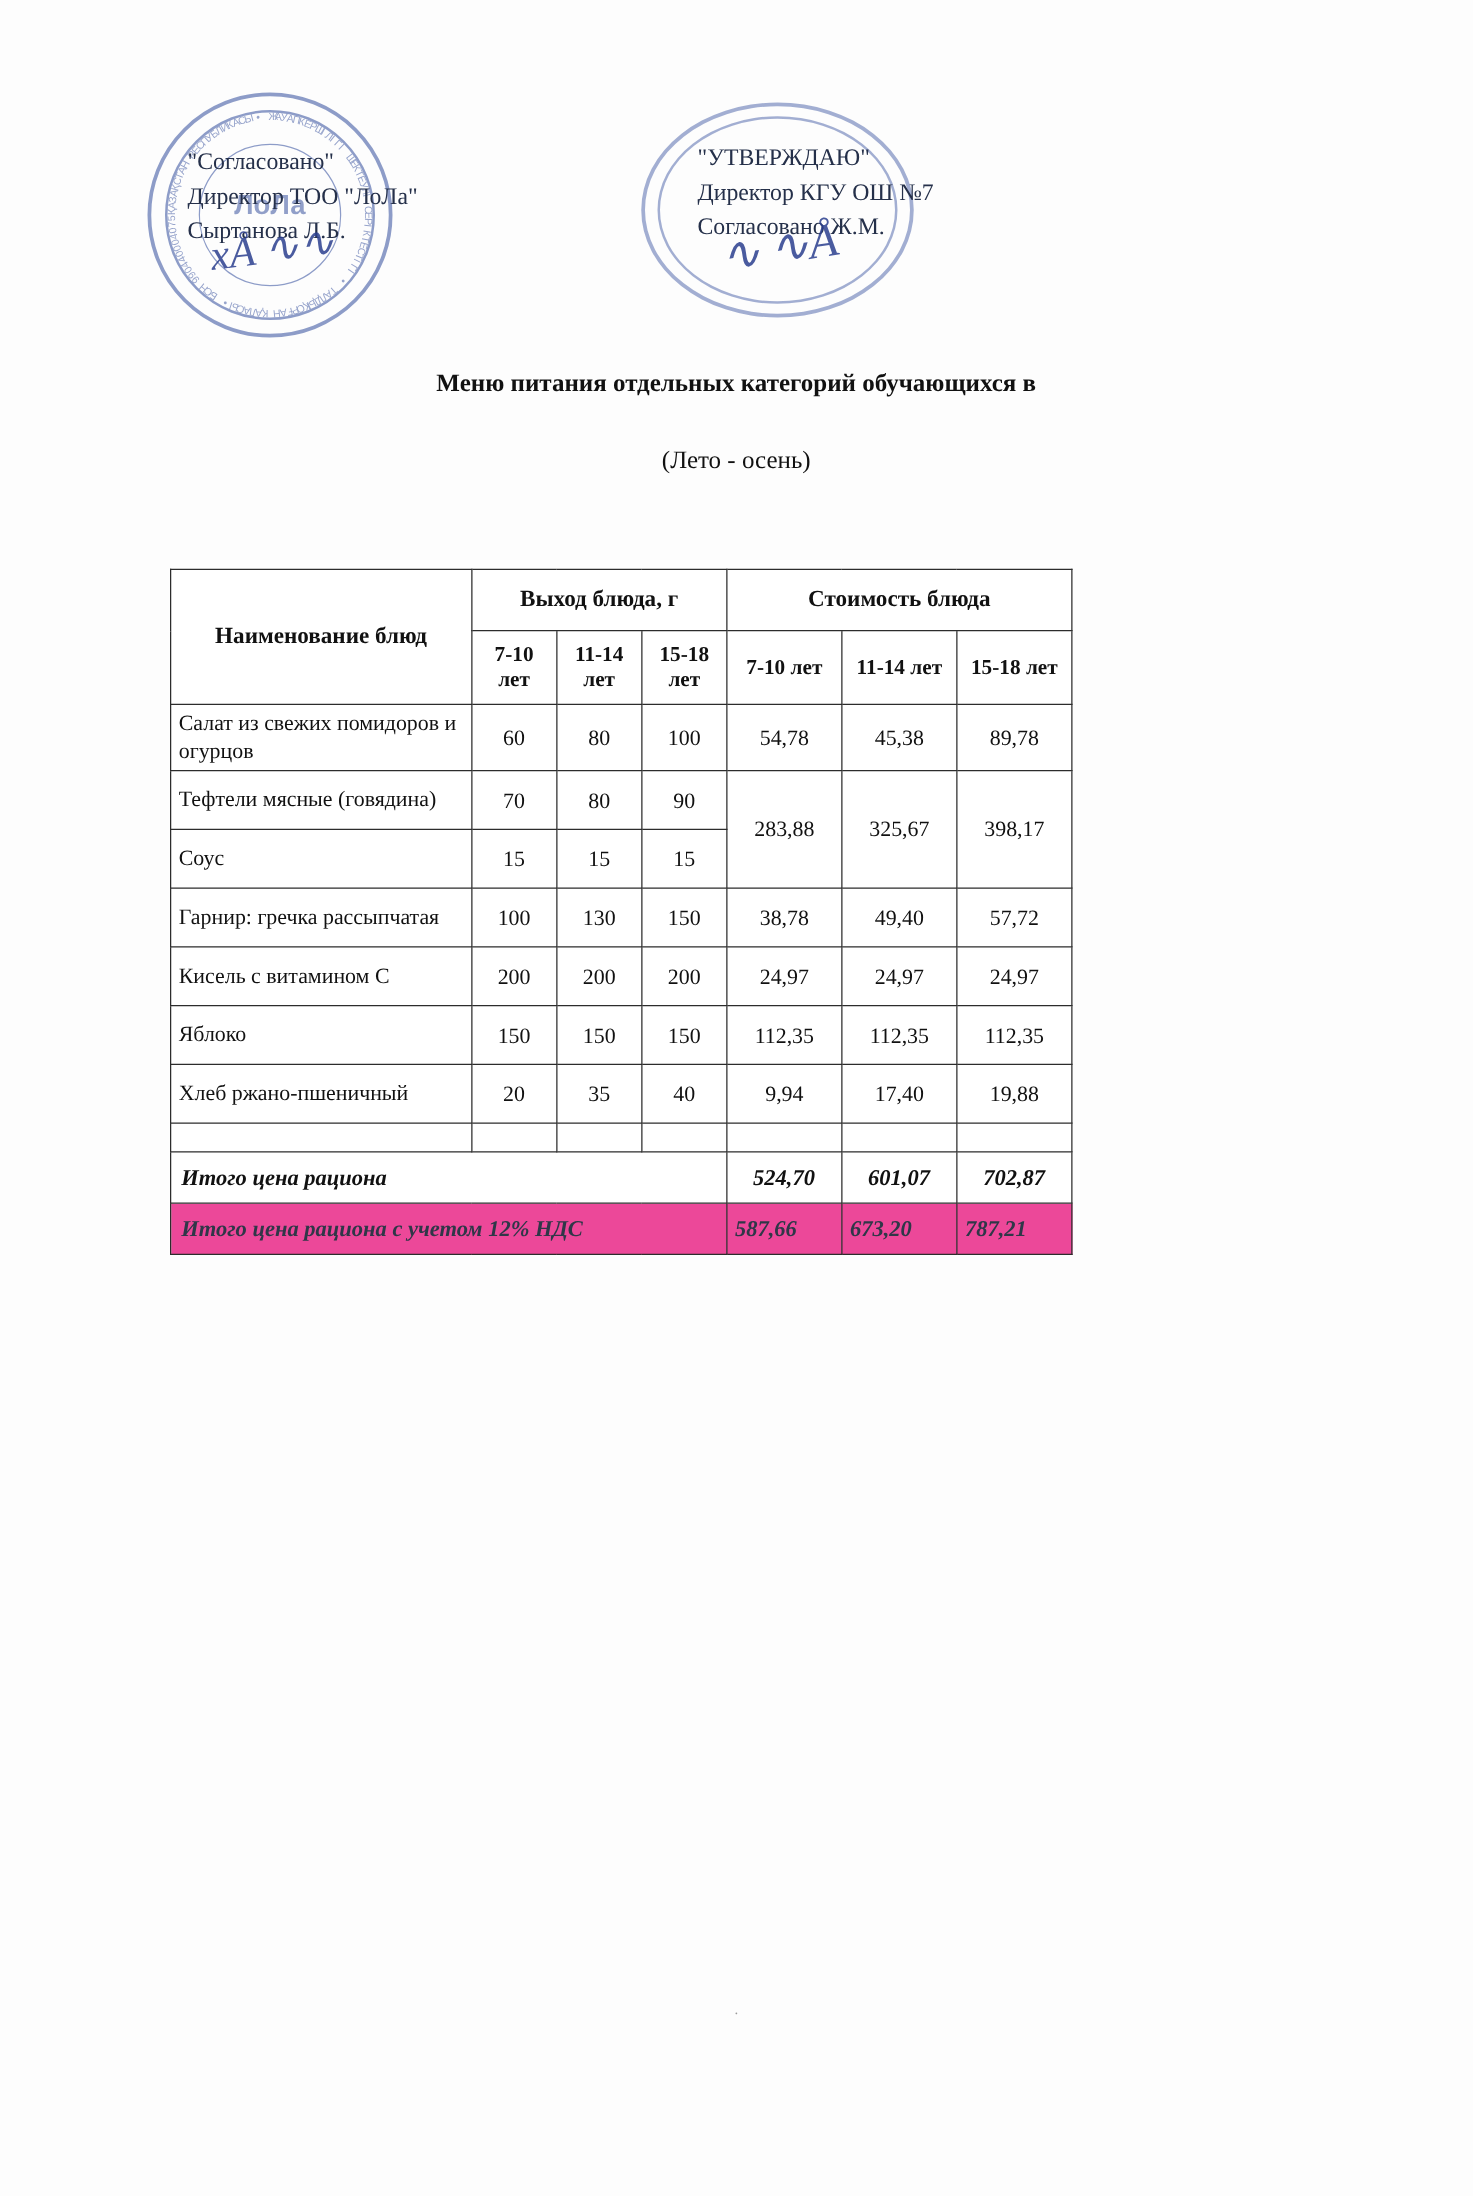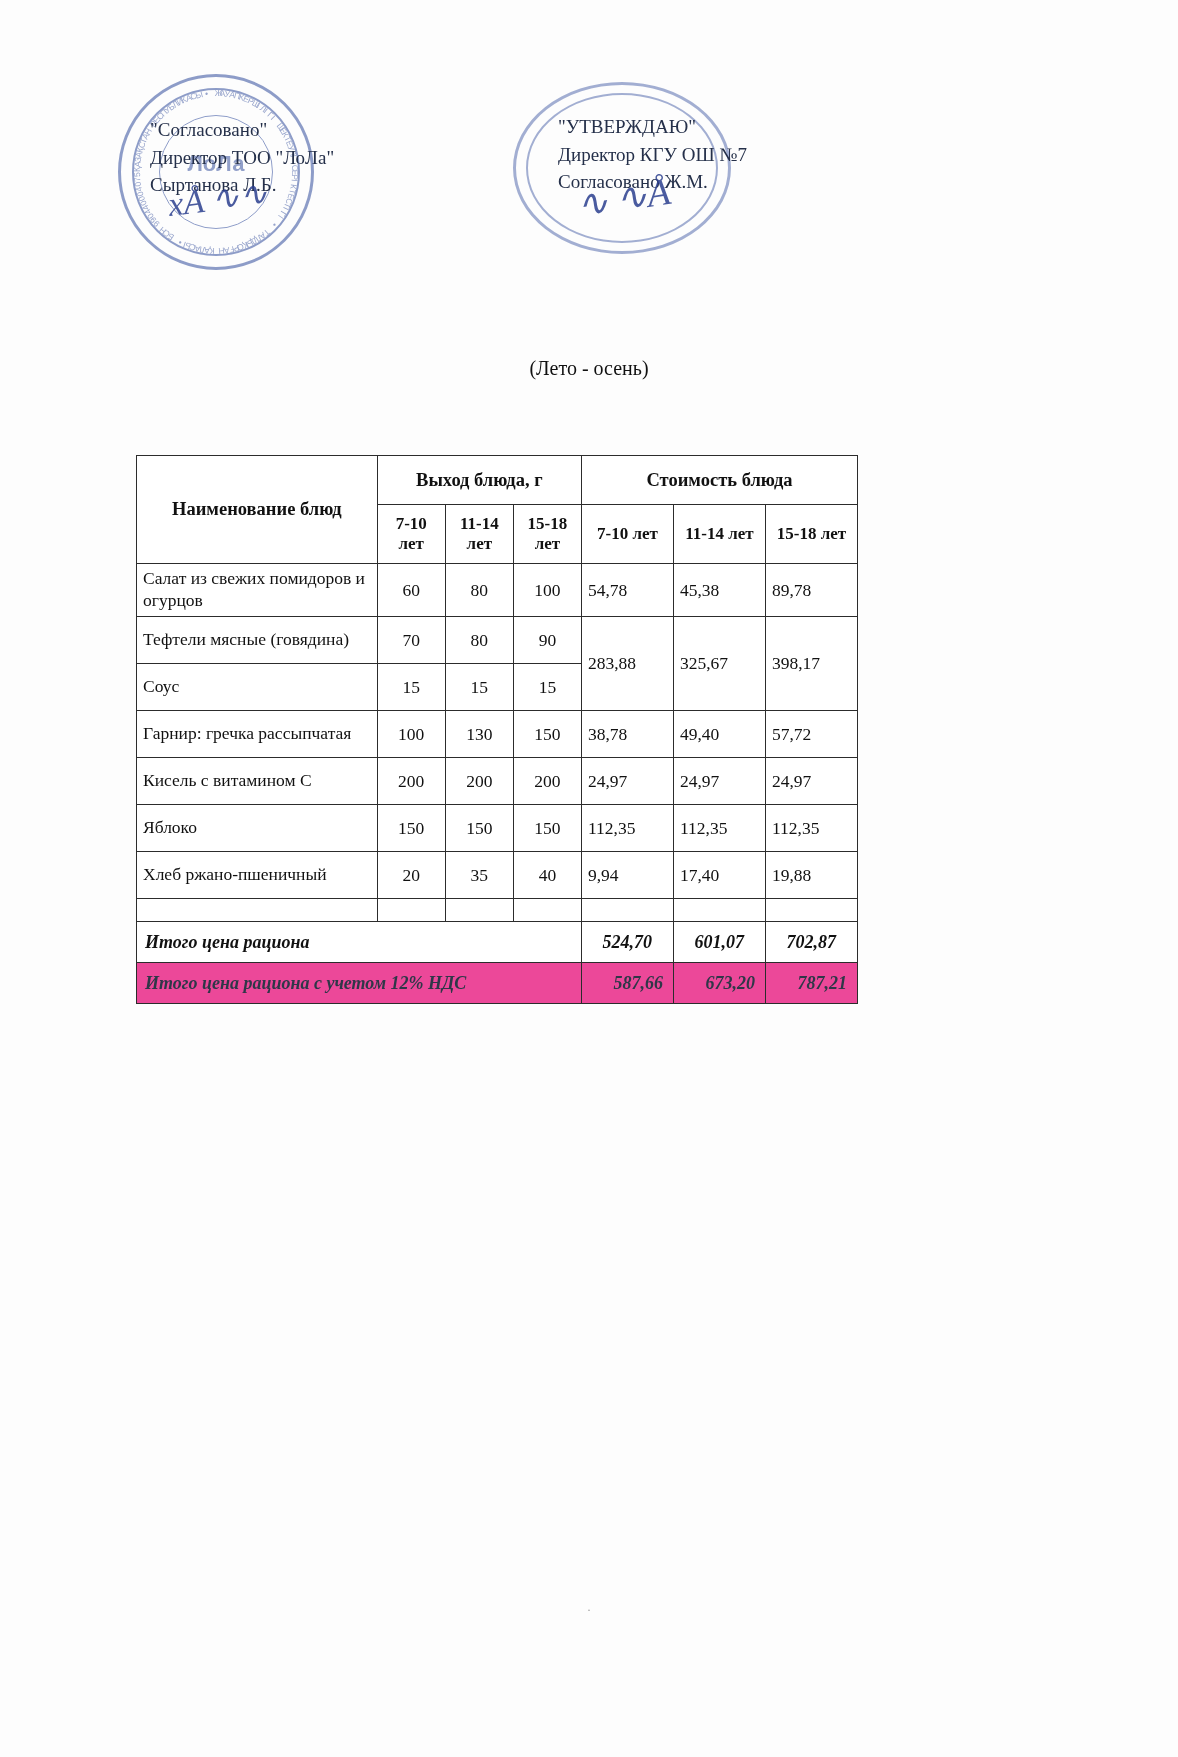--- a/index.html
+++ b/index.html
@@ -211,21 +211,21 @@
     text-align: left;
     padding-left: 8px;
     line-height: 1.25;
     height: 40px;
   }
   td.num {
     text-align: center;
     width: 69px;
   }
   td.cost {
-    text-align: left;
+    text-align: center;
   }
   tr.row-tall td { height: 46px; }
 
   .spacer-row td {
     border-left: 1px solid #2c2c2c;
     border-right: 1px solid #2c2c2c;
     border-top: 1px solid #2c2c2c;
     border-bottom: none;
     height: 16px;
     background: #fff;
@@ -242,21 +242,21 @@
 
   tr.total-vat td {
     font-style: italic;
     font-weight: bold;
     font-size: 18px;
     height: 34px;
     background: #ec4899;
     color: #2f3748;
   }
   tr.total-vat td.lbl { text-align: left; padding-left: 8px; }
-  tr.total-vat td.val { text-align: right; padding-right: 10px; }
+  tr.total-vat td.val { text-align: left; padding-right: 10px; }
 
   .page-foot {
     position: absolute;
     left: 0; right: 0;
     top: 1600px;
     text-align: center;
     font-size: 12px;
     color: #9a9a9a;
   }
 </style>
@@ -380,20 +380,21 @@
 
   <div class="stamp-oval"></div>
   <div class="sig-block sig-right">
     <span class="sig-line">"УТВЕРЖДАЮ"</span>
     <span class="sig-line">Директор КГУ ОШ №7</span>
     <span class="sig-line">Согласовано Ж.М.</span>
   </div>
   <div class="signature-mark sig-mark-right">∿ ∿Å</div>
 
   <div class="doc-title">
+    <span>Меню питания отдельных   категорий обучающихся в</span>
   </div>
   <div class="season">(Лето - осень)</div>
 
   <div class="menu-table-wrap">
     <table class="menu">
       <thead>
         <tr>
           <th class="h-name" rowspan="2">Наименование блюд</th>
           <th class="h-group" colspan="3">Выход блюда, г</th>
           <th class="h-group" colspan="3">Стоимость блюда</th>

